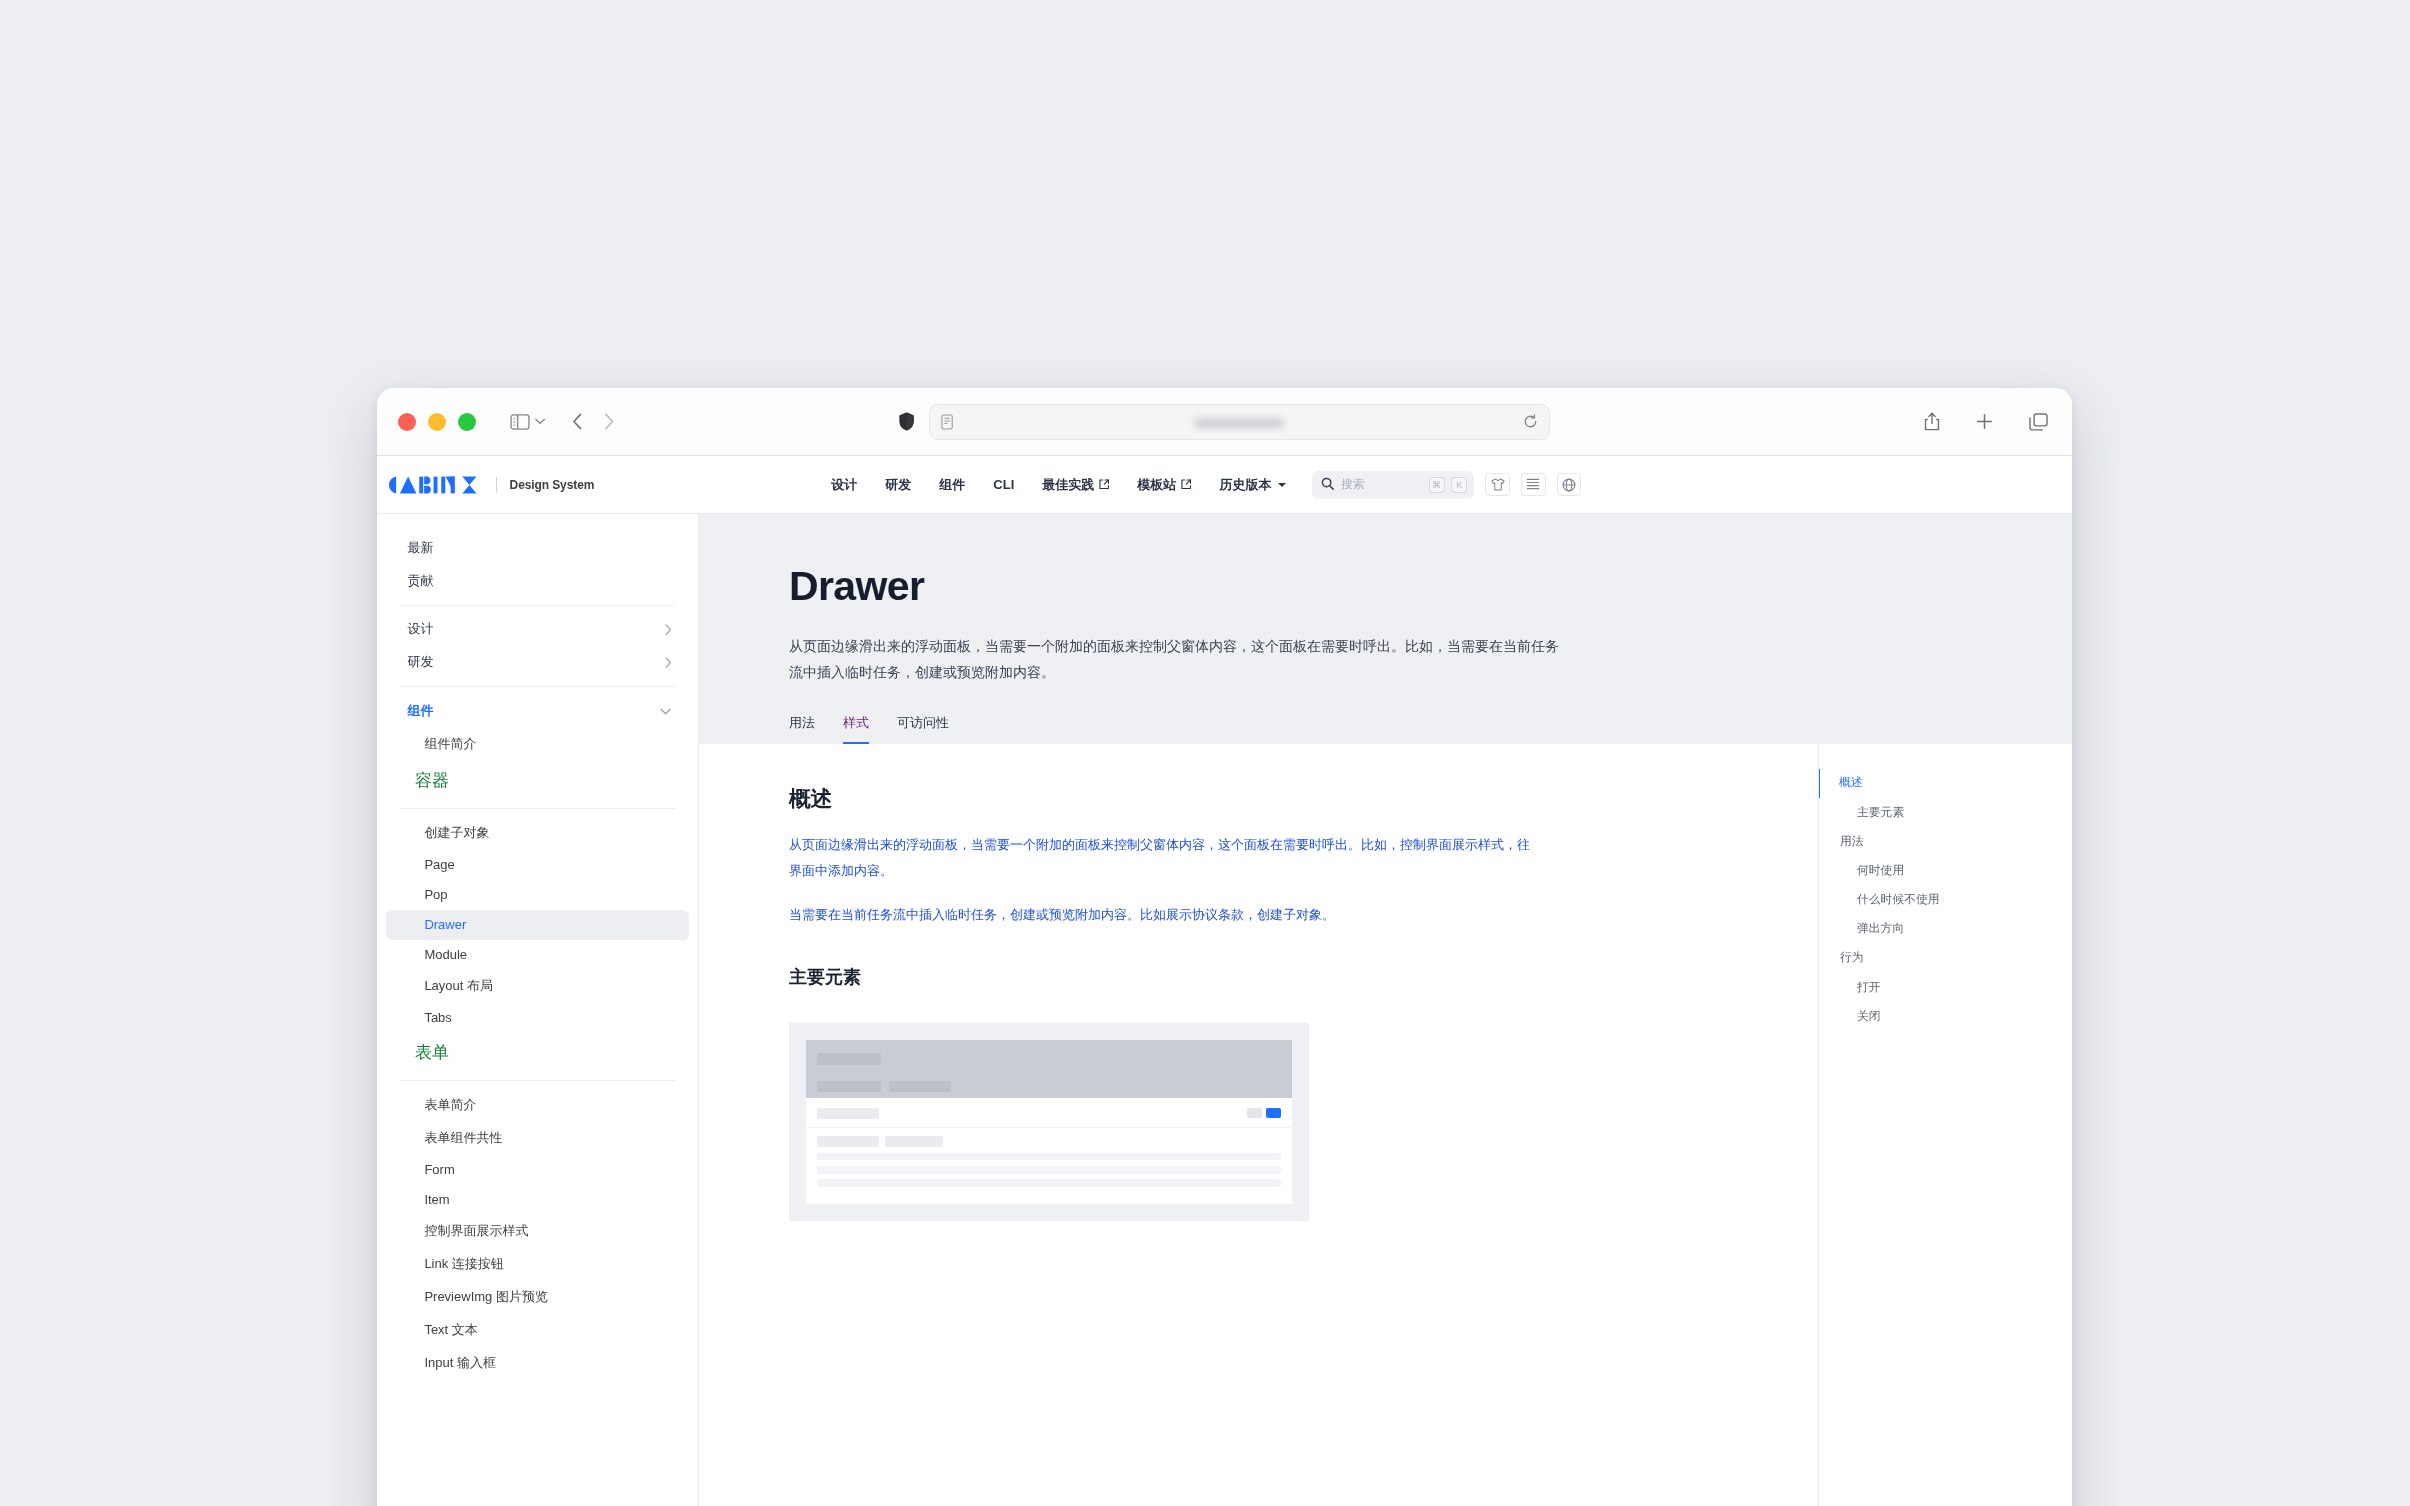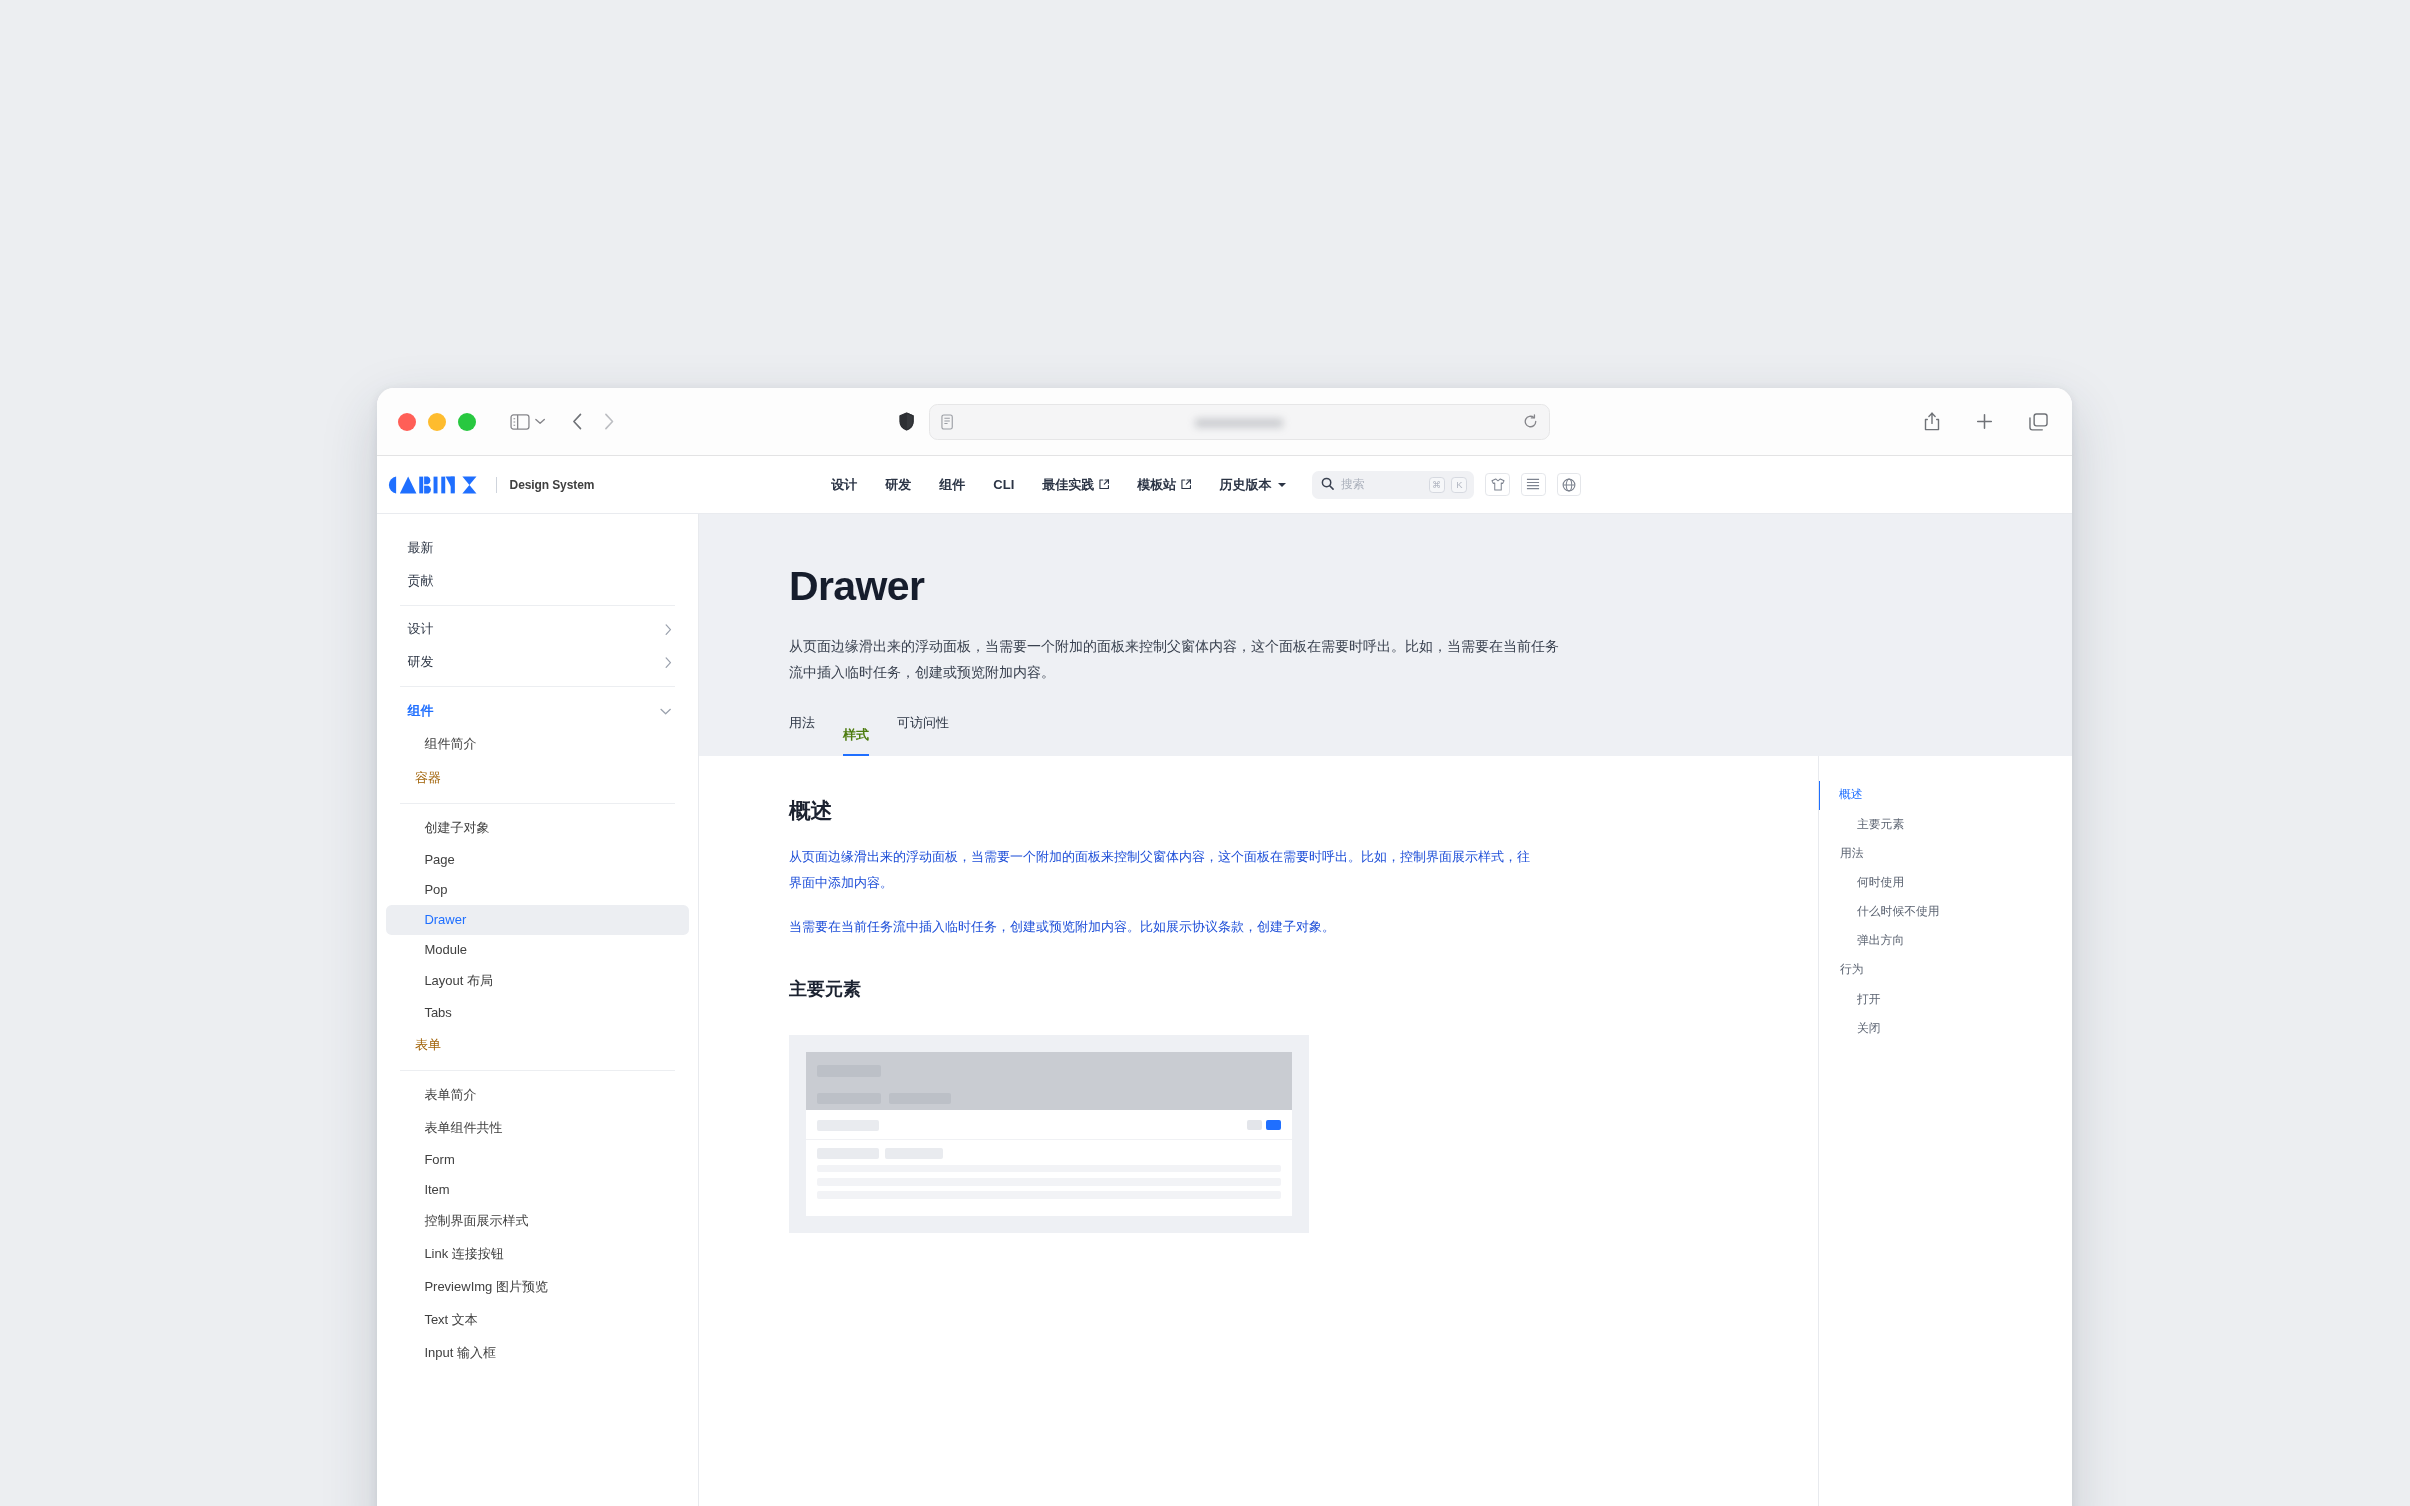--- a/index.html
+++ b/index.html
@@ -140,21 +140,21 @@
     margin: 0 9.4px;
     border-radius: 5.6px;
     cursor: pointer;
     display: flex; align-items: center; justify-content: space-between;
     font-weight: 500;
   }
   .side-link.sub { padding-left: 38px; font-weight: 400; color: #404040; }
   .side-link.active { background: #eceef2; color: #1f6fff; font-weight: 500; }
   .side-link.group { color: #1f6fff; font-weight: 600; }
   .side-caption {
-    font-size: 13px; color: #a16207;
+    font-size: 17px; color: #15803d;
     padding: 8.5px 17px 8.5px 38px;
     font-weight: 400;
   }
   .side-divider { height: 0.9px; background: #eceef1; margin: 7.5px 22.6px; }
   .chev { color: #9aa1ad; display: flex; align-items: center; }
 
   
   #content-col { flex: 1; display: flex; flex-direction: column; overflow: hidden; }
   #hero {
     background: #eef0f4;
@@ -170,21 +170,21 @@
     max-width: 782px;
   }
   #tab-strip {
     margin-top: 28px; display: flex; gap: 28px;
   }
   .tab {
     font-size: 13px; color: #2c3544; font-weight: 500;
     padding-bottom: 10.4px; cursor: pointer;
     border-bottom: 2.4px solid transparent;
   }
-  .tab.active { color: #4d7c0f; border-bottom-color: #1f6fff; font-weight: 700; margin-top: 12px; }
+  .tab.active { color: #701a75; border-bottom-color: #1f6fff; font-weight: 400; }
 
   #content-split { flex: 1; display: flex; background: #ffffff; overflow: hidden; }
   #article {
     flex: 1;
     padding: 40px 0 0 90px;
     overflow: hidden;
   }
   .h2 {
     font-size: 21.7px; font-weight: 700; color: #1b2230;
     letter-spacing: -0.2px;

